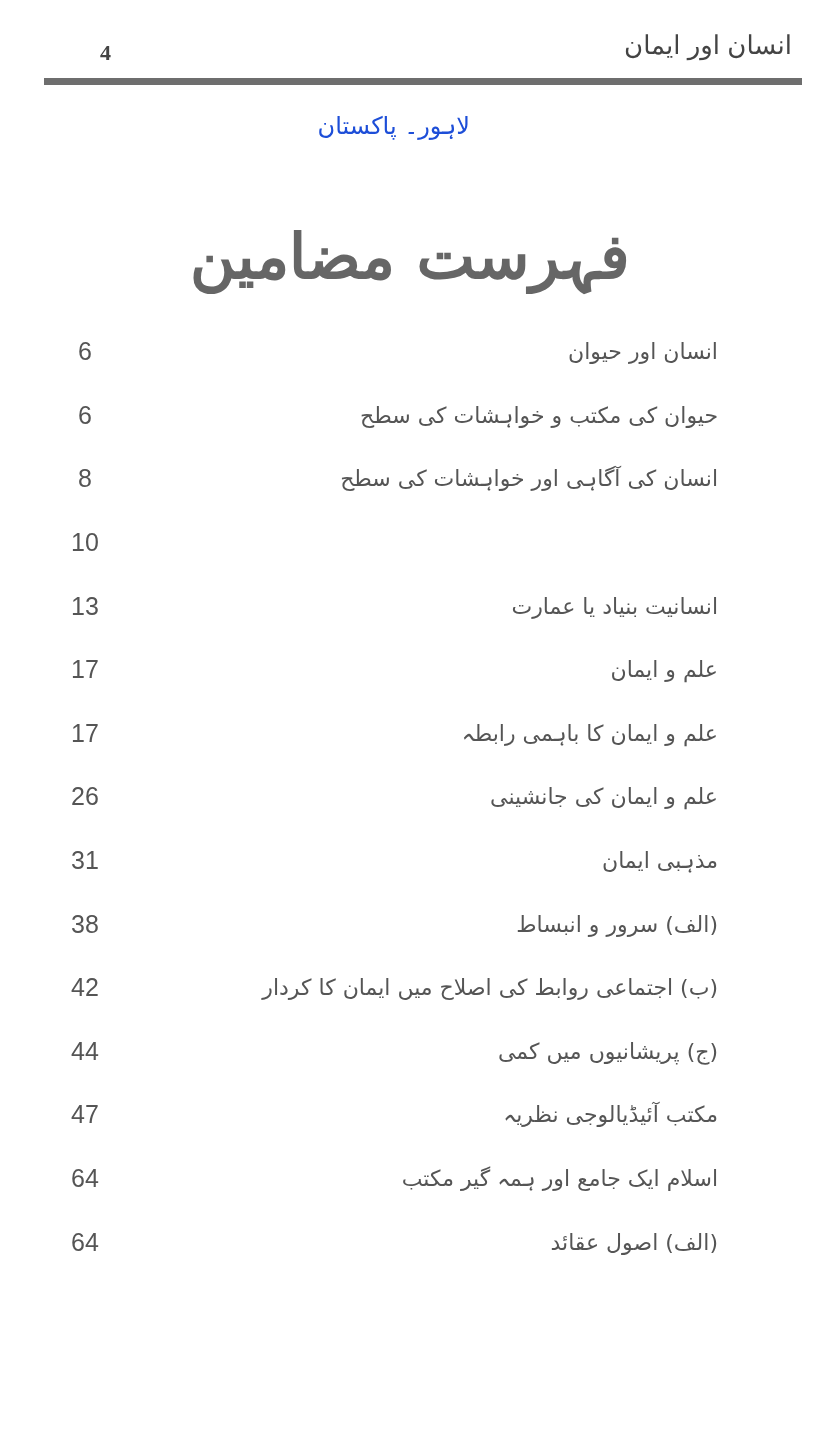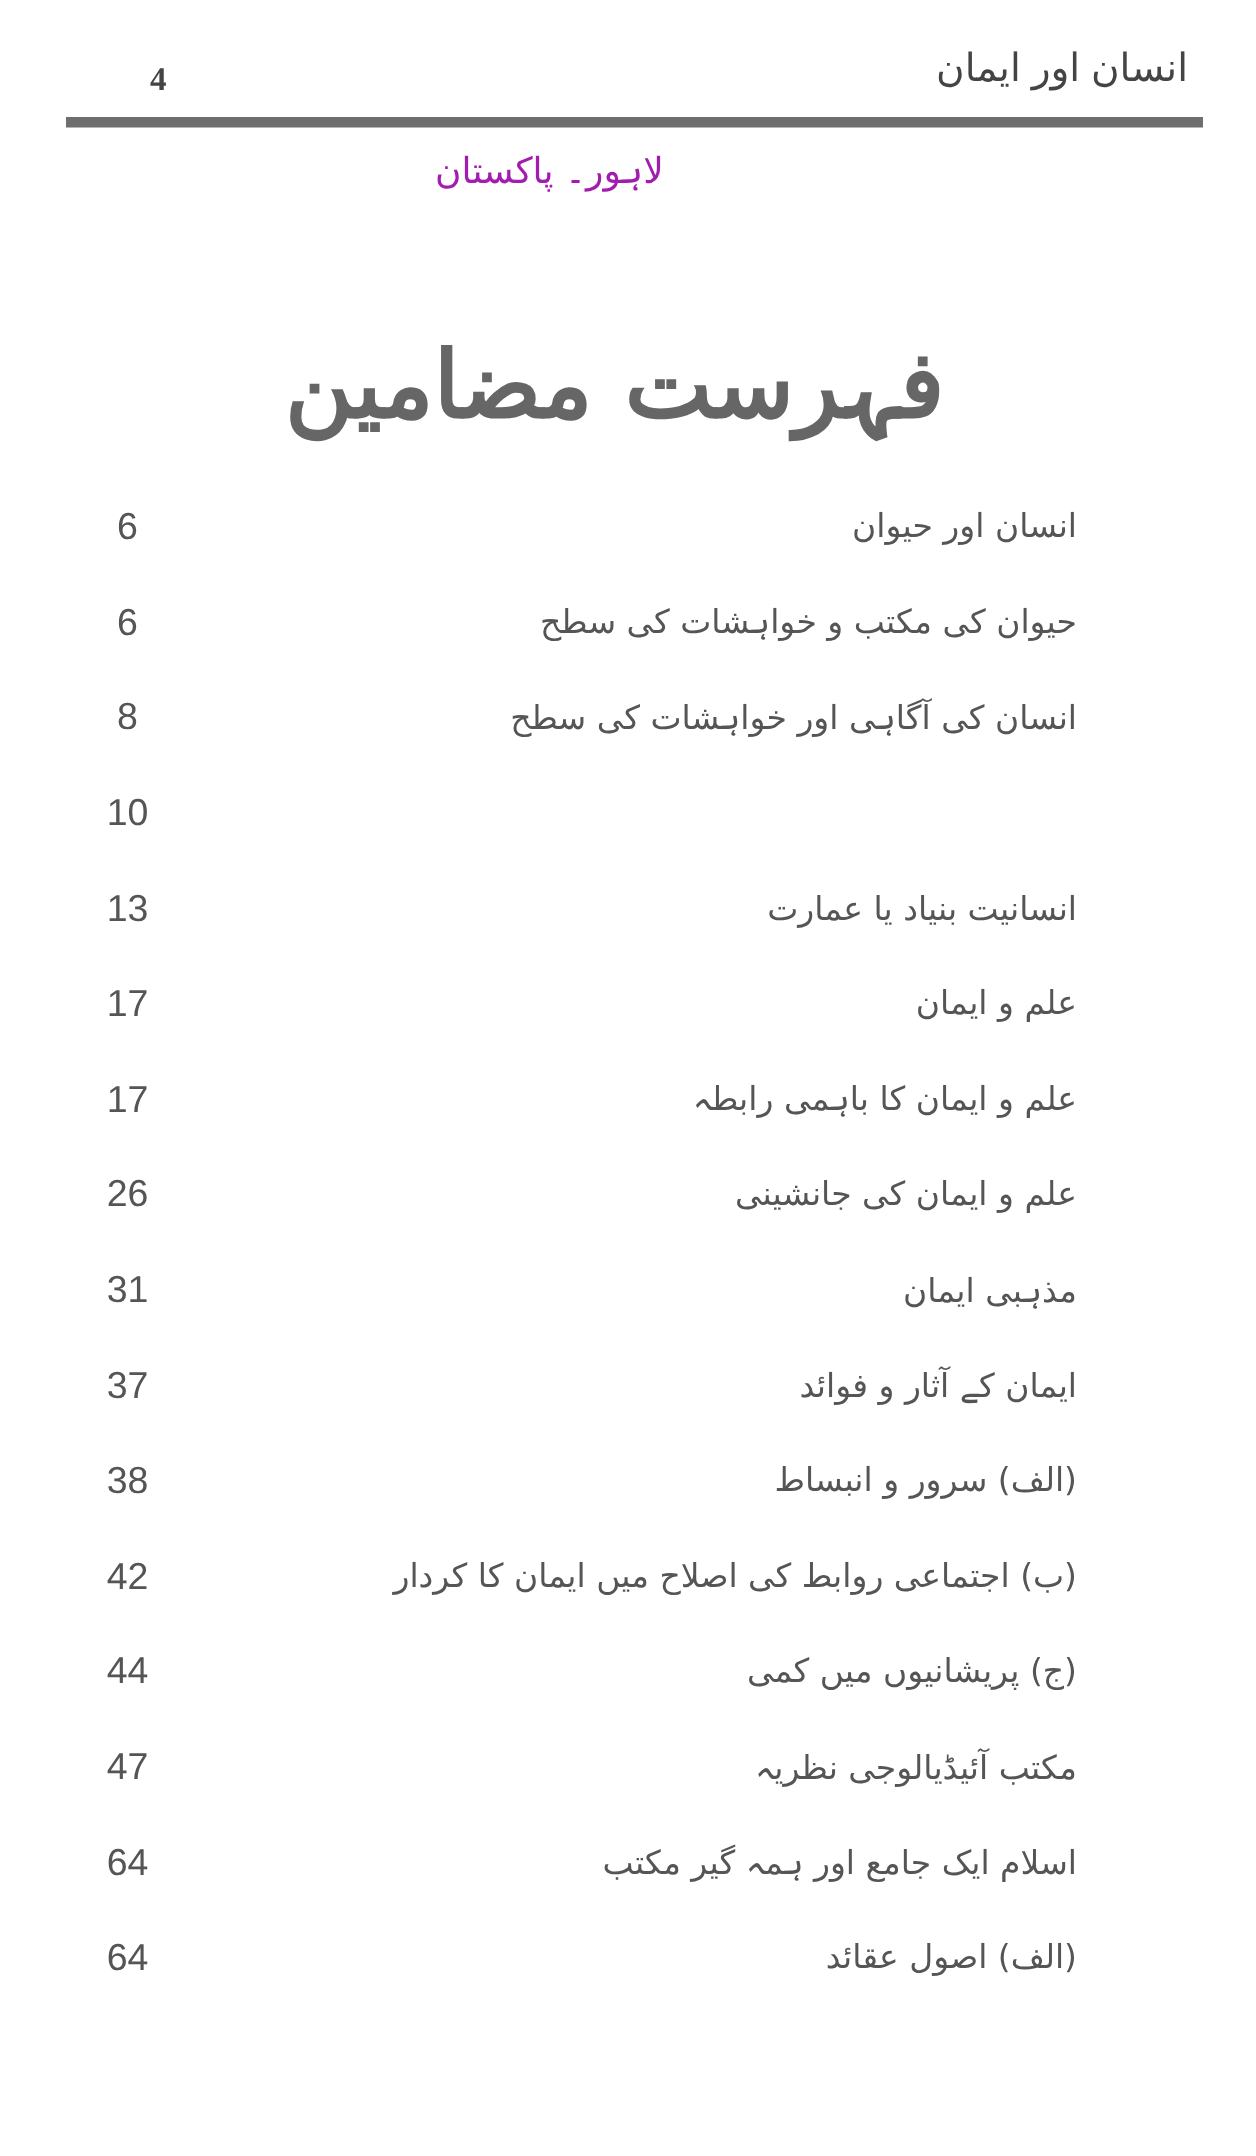--- a/index.html
+++ b/index.html
@@ -22,23 +22,23 @@
     .book-title {
       position: absolute; right: 45px; top: 30px;
       font-family: Liberation Sans, sans-serif;
       font-size: 26px; color: #444; direction: rtl;
     }
     .rule {
       position: absolute; left: 44px; top: 78px; width: 758px; height: 7px;
       background: #6e6e6e;
     }
     .stamp {
-      position: absolute; left: 290px; top: 100px; width: 180px;
-      text-align: left; direction: rtl;
-      font-size: 24px; color: #a21caf;
+      position: absolute; left: 290px; top: 112px; width: 180px;
+      text-align: right; direction: rtl;
+      font-size: 24px; color: #1d4ed8;
     }
     .toc-heading {
       position: absolute; left: 190px; top: 220px; width: 440px;
       text-align: left; direction: rtl;
       font-family: "DejaVu Serif", serif;
       font-size: 62px; color: #666; font-weight: bold;
     }
     .toc-list {
       position: absolute; left: 40px; top: 320px; width: 680px;
     }
@@ -100,24 +100,20 @@
     </div>
   <div class="toc-row">
       <span class="toc-page">26</span>
       <span class="toc-title">علم و ایمان کی جانشینی</span>
     </div>
   <div class="toc-row">
       <span class="toc-page">31</span>
       <span class="toc-title">مذہبی ایمان</span>
     </div>
   <div class="toc-row">
-      <span class="toc-page">37</span>
-      <span class="toc-title">ایمان کے آثار و فوائد</span>
-    </div>
-  <div class="toc-row">
       <span class="toc-page">38</span>
       <span class="toc-title">(الف) سرور و انبساط</span>
     </div>
   <div class="toc-row">
       <span class="toc-page">42</span>
       <span class="toc-title">(ب) اجتماعی روابط کی اصلاح میں ایمان کا کردار</span>
     </div>
   <div class="toc-row">
       <span class="toc-page">44</span>
       <span class="toc-title">(ج) پریشانیوں میں کمی</span>

